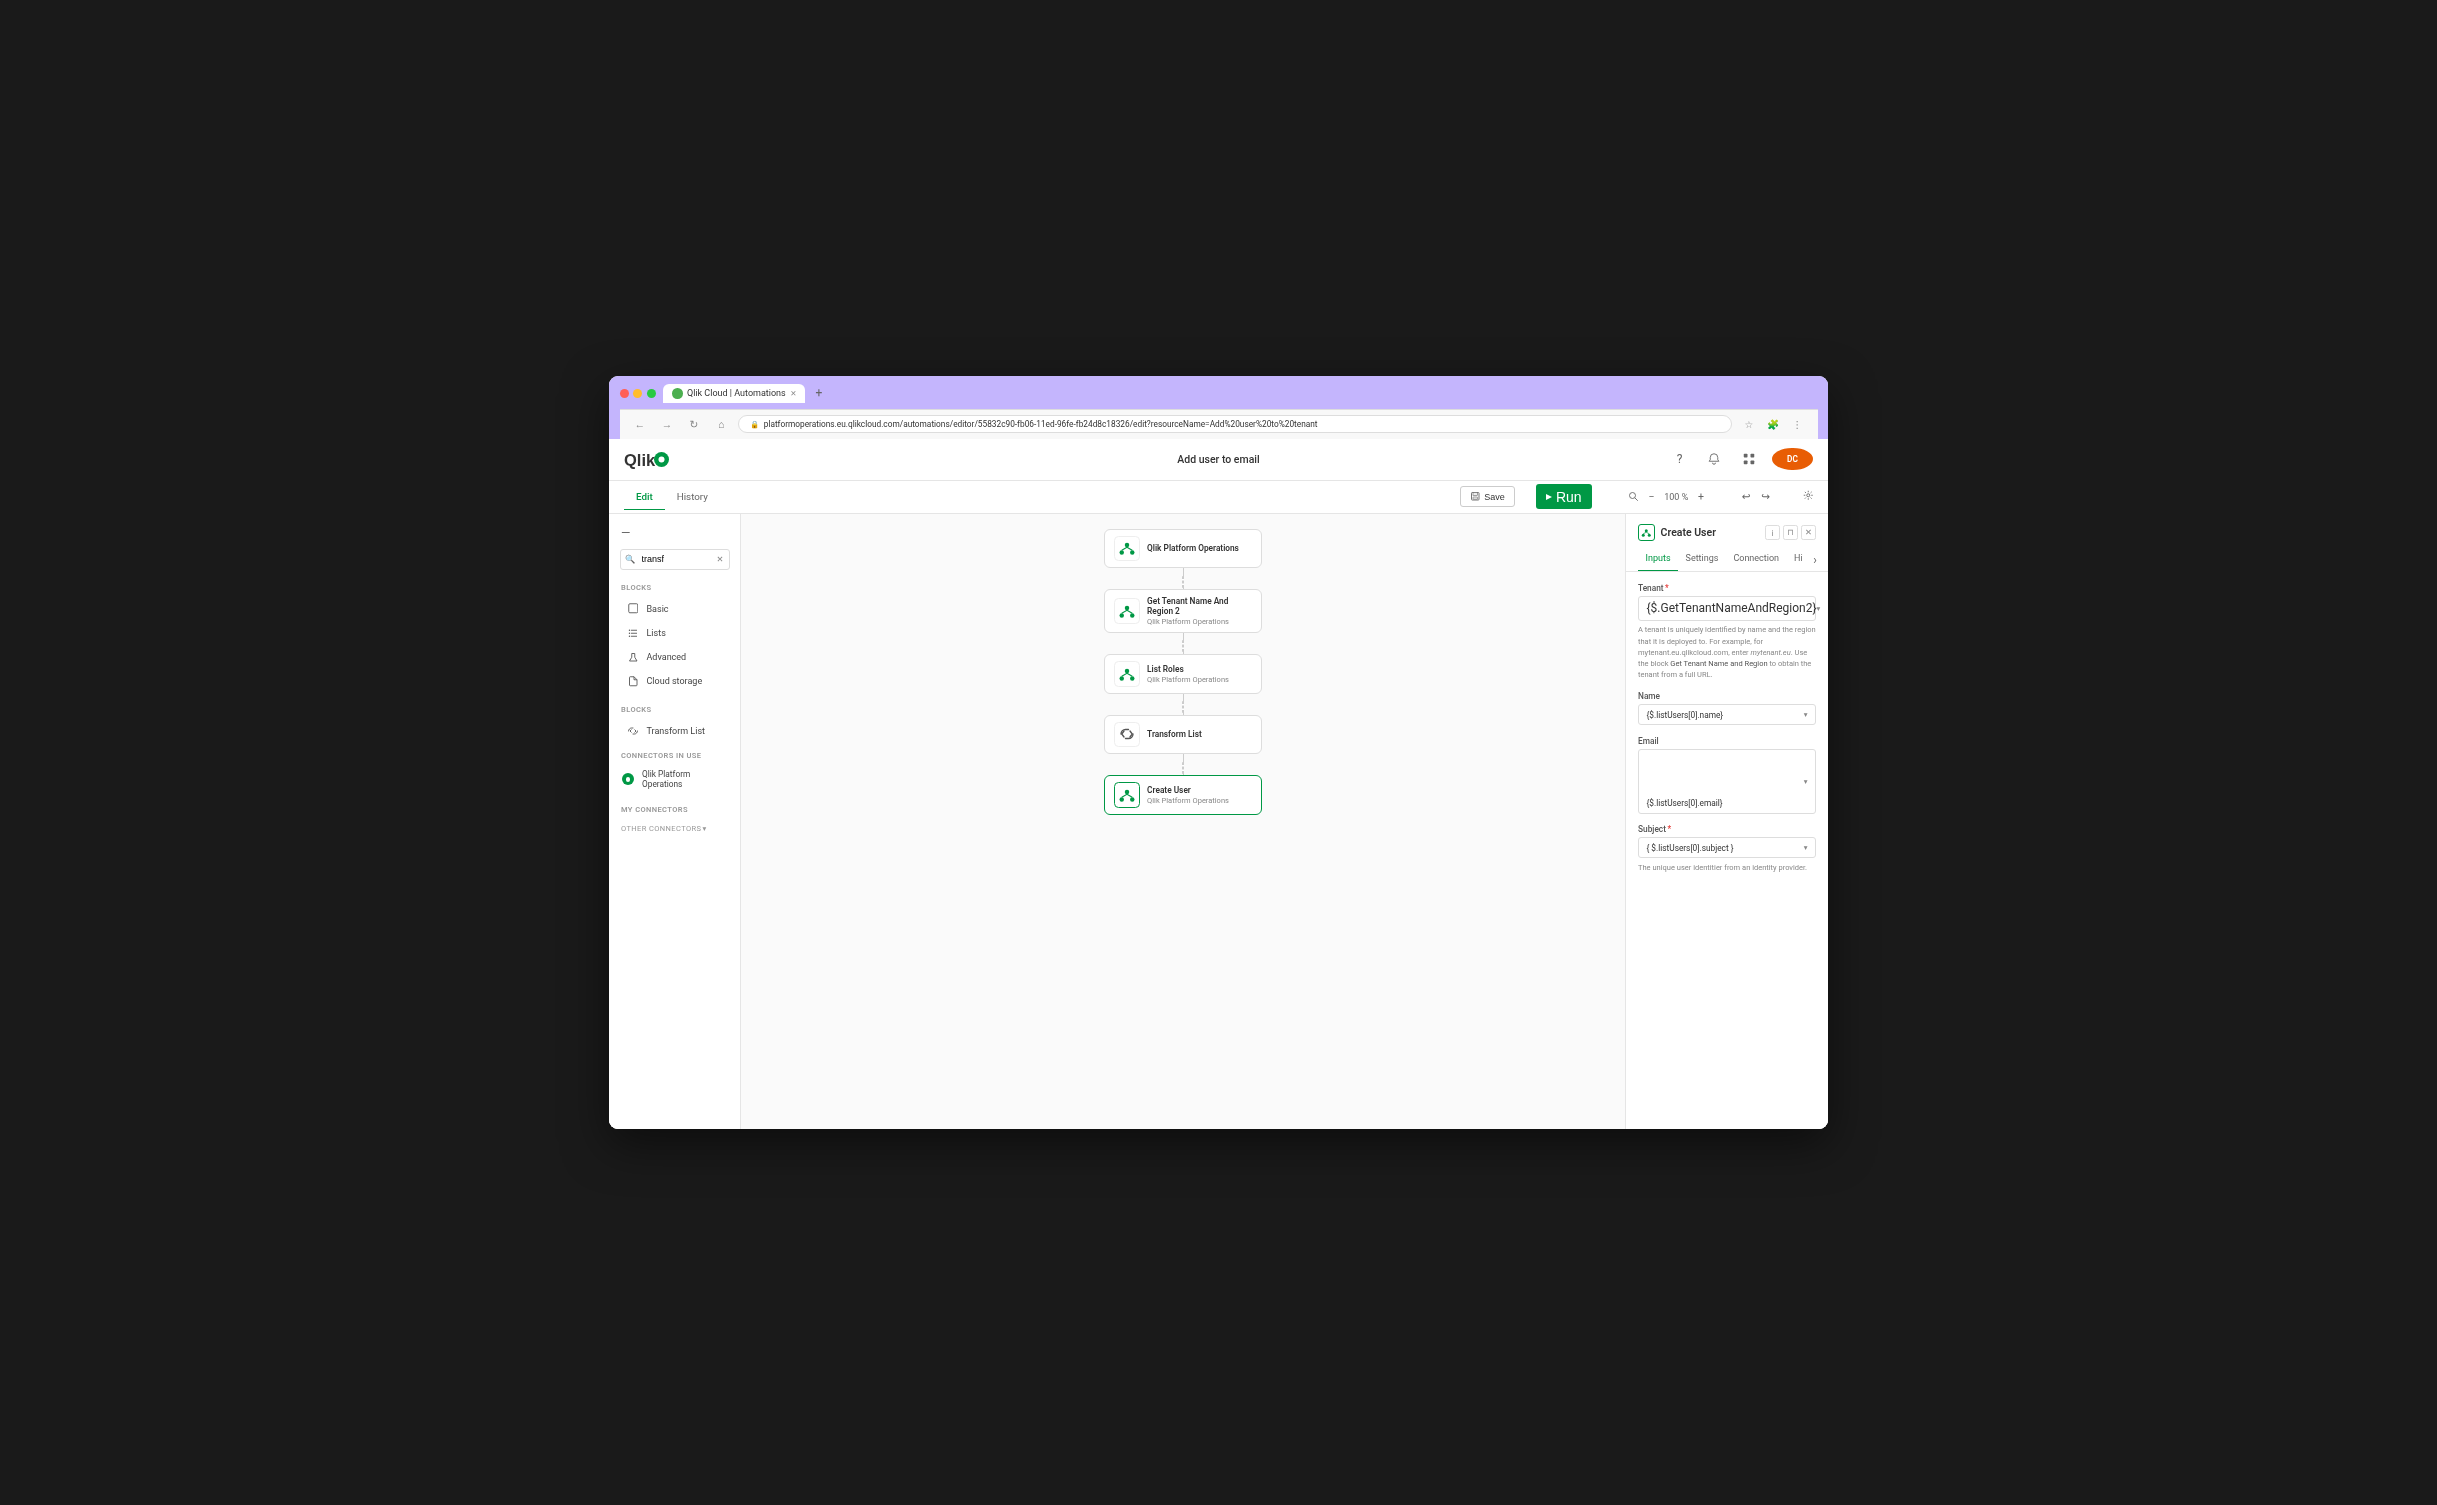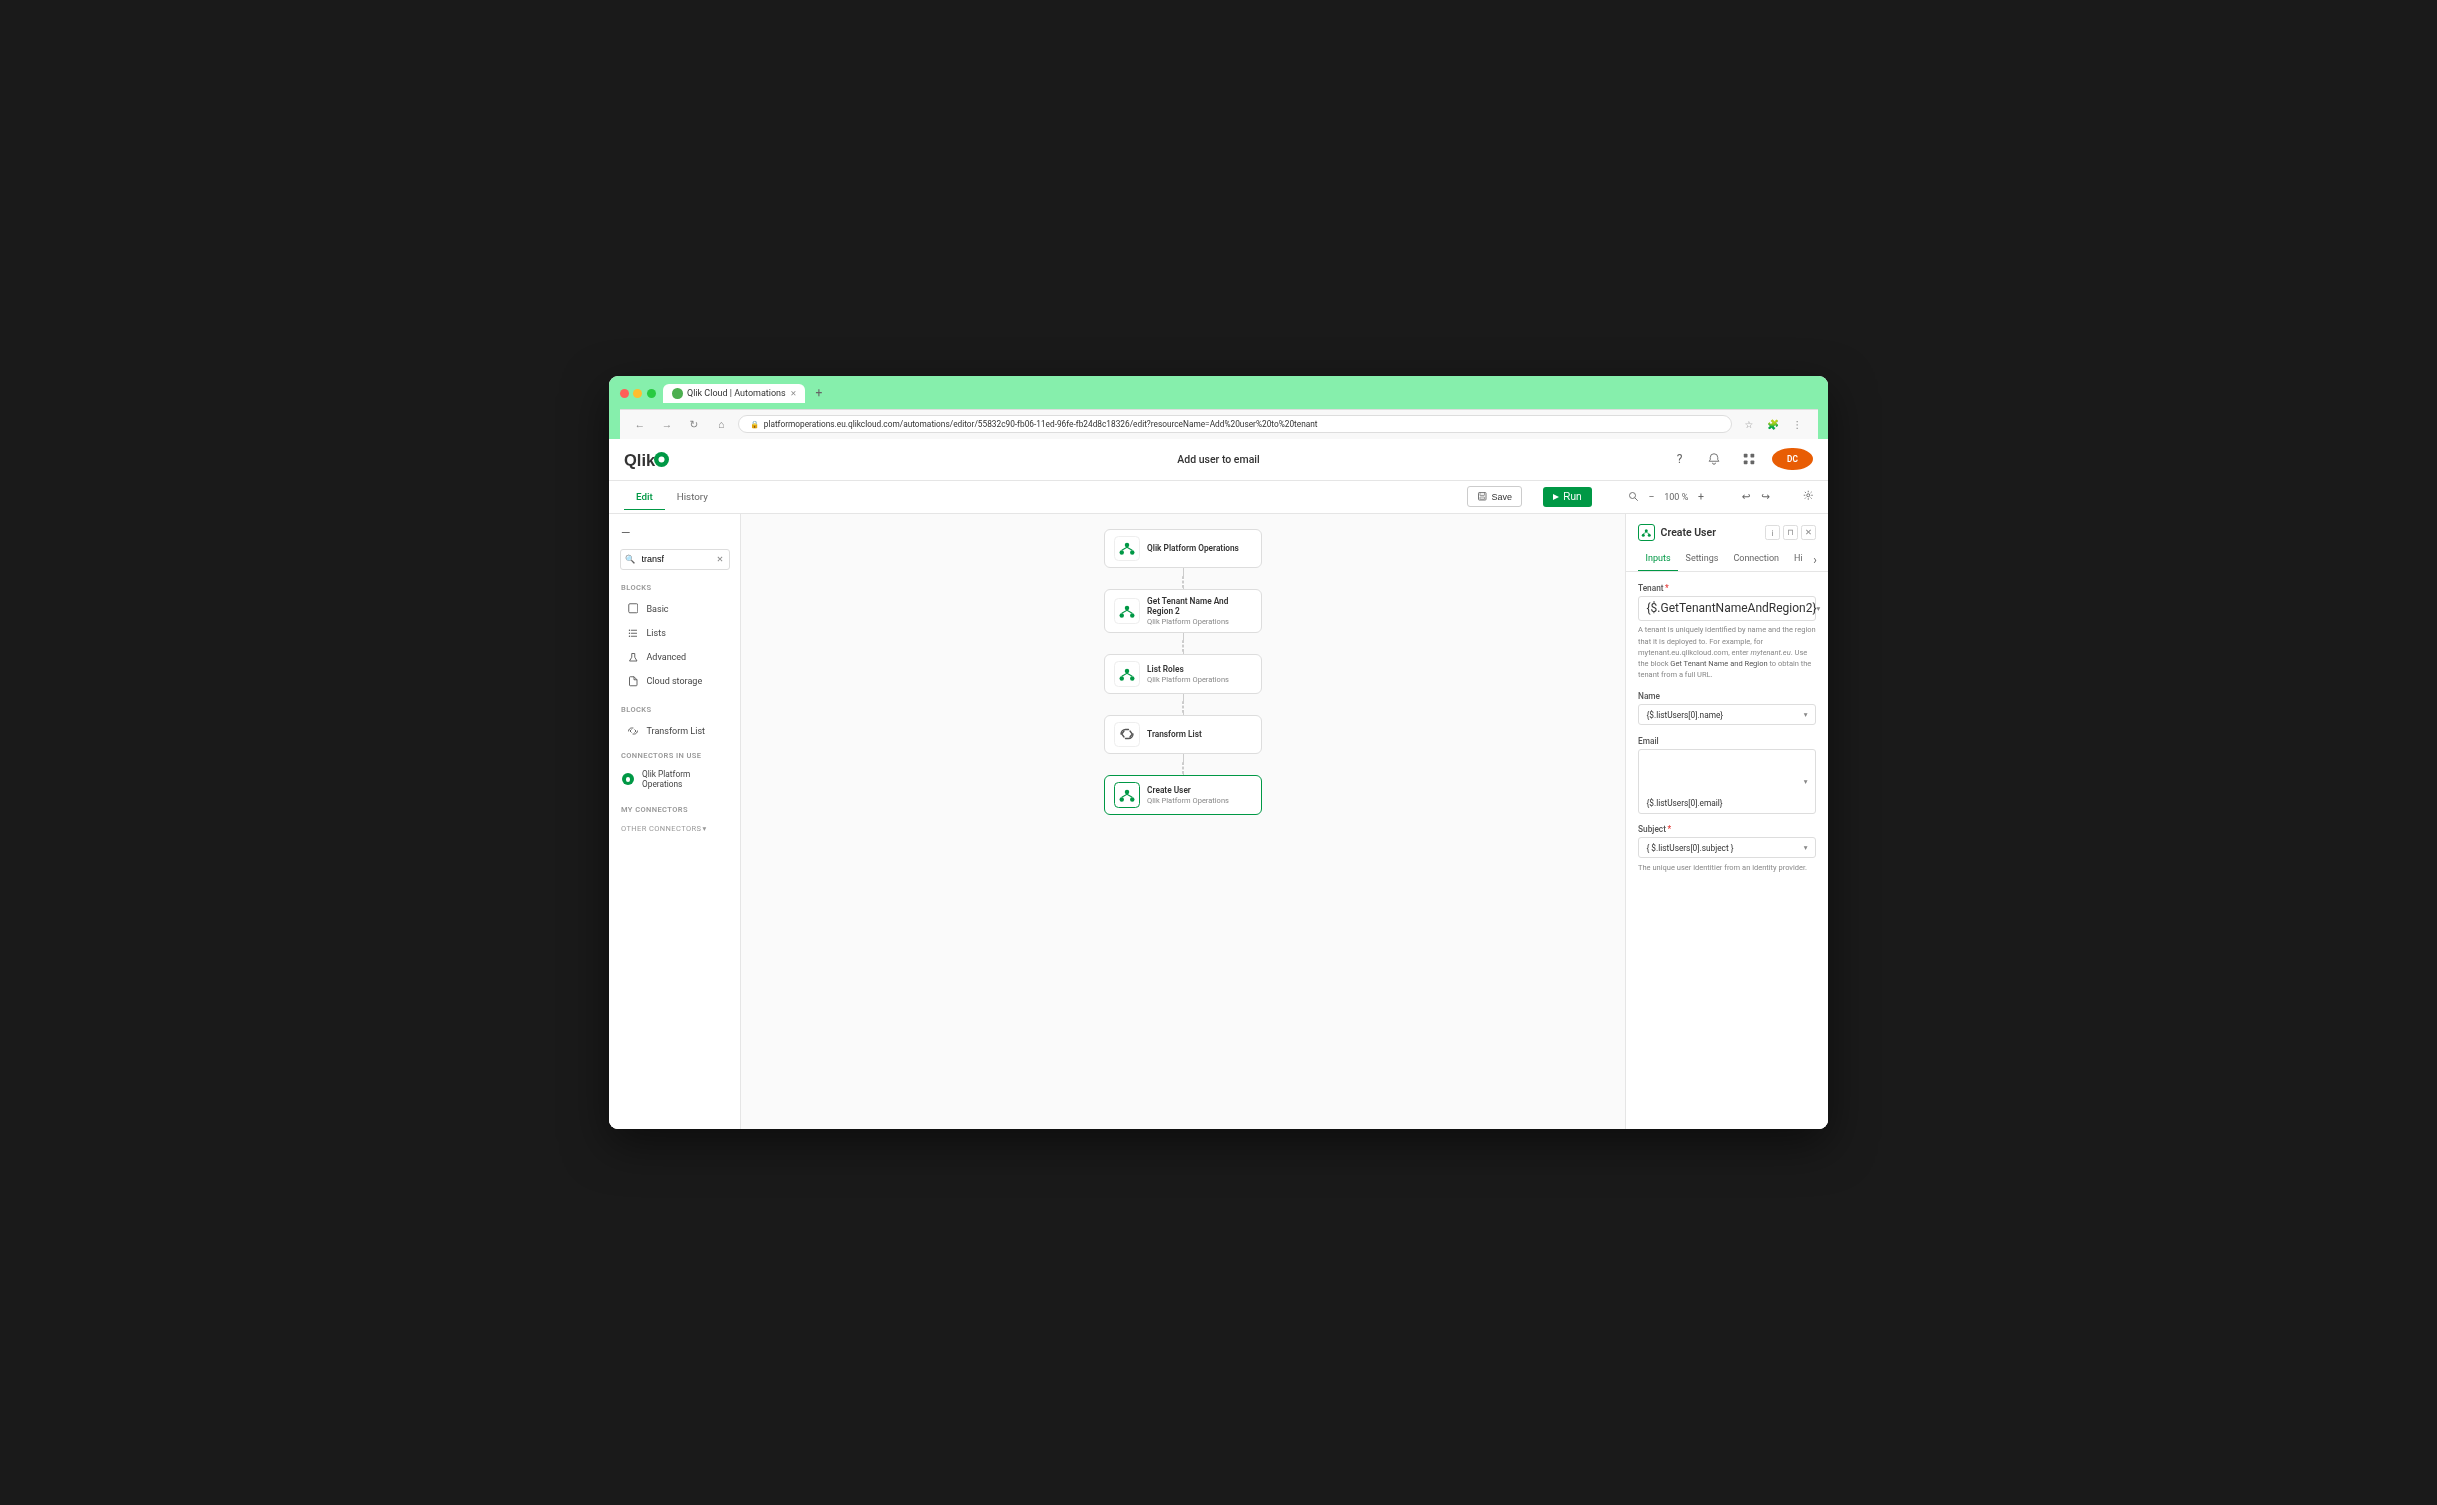--- a/index.html
+++ b/index.html
@@ -1,21 +1,21 @@
 <!DOCTYPE html>
 <html style="font-size:12px"><head>
   <meta charset="utf-8">
   <style>
     * { box-sizing: border-box; margin: 0; padding: 0; }
     body { font-family: -apple-system, BlinkMacSystemFont, 'Segoe UI', Roboto, sans-serif; background: #1a1a1a; display: flex; justify-content: center; align-items: center; min-height: 100vh; }
 
     .browser-window { width: 1219px; height: 753px; background: #ffffff; border-radius: 9px; overflow: hidden; box-shadow: 0 15px 45px rgba(0,0,0,0.5); display: flex; flex-direction: column; }
 
     
-    .browser-chrome { background: #86efac; padding: 7.5px 10.5px 0; flex-shrink: 0; text-align: center; }
+    .browser-chrome { background: #c4b5fd; padding: 7.5px 10.5px 0; flex-shrink: 0; text-align: center; }
     .browser-titlebar { display: flex; align-items: center; gap: 7.5px; margin-bottom: 6px; }
     .traffic-lights { display: flex; gap: 4.5px; }
     .tl { width: 9px; height: 9px; border-radius: 50%; }
     .tl-red { background: #ff5f57; }
     .tl-yellow { background: #ffbd2e; }
     .tl-green { background: #28ca41; }
     .tab-bar { display: flex; align-items: center; gap: 4.5px; }
     .tab { display: flex; align-items: center; gap: 4.5px; background: #ffffff; padding: 4.5px 9px; border-radius: 6px 6px 0 0; font-size: 9px; color: #333; min-width: 121px; }
     .tab-icon { width: 10.5px; height: 10.5px; background: #4CAF50; border-radius: 50%; display: flex; align-items: center; justify-content: center; }
     .tab-close { margin-left: auto; color: #888; font-size: 7.5px; cursor: pointer; }
@@ -38,21 +38,21 @@
     .header-actions { display: flex; align-items: center; gap: 12px; }
     .header-icon-btn { width: 22.6px; height: 22.6px; display: flex; align-items: center; justify-content: center; color: #666; cursor: pointer; font-size: 12px; border-radius: 3px; }
     .user-avatar { width: 41px; height: 22.6px; background: #e85d04; border-radius: 50%; display: flex; align-items: center; justify-content: center; color: white; font-size: 8.3px; font-weight: 600; cursor: pointer; }
 
     
     .nav-tabs { display: flex; align-items: center; padding: 0 15px; border-bottom: 0.8px solid #e5e5e5; height: 33px; flex-shrink: 0; background: #fff; }
     .nav-tab { padding: 7.5px 12px; font-size: 9.8px; color: #666; cursor: pointer; border-bottom: 1.5px solid transparent; margin-bottom: -0.8px; }
     .nav-tab.active { color: #009845; border-bottom-color: #009845; font-weight: 500; }
     .nav-tab-actions { margin-left: auto; display: flex; align-items: center; gap: 21px; }
     .save-btn { display: flex; align-items: center; gap: 3.8px; padding: 4.5px 9px; border: 0.8px solid #ccc; border-radius: 3px; font-size: 9px; color: #333; cursor: pointer; background: #fff; }
-    .run-btn { display: flex; align-items: center; gap: 3.8px; padding: 4.5px 10.5px; background: #009845; color: white; border: none; border-radius: 3px; font-size: 10px; cursor: pointer; }
+    .run-btn { display: flex; align-items: center; gap: 3.8px; padding: 4.5px 10.5px; background: #009845; color: white; border: none; border-radius: 3px; font-size: 14px; cursor: pointer; }
     .run-btn .play-icon { width: 0; height: 0; border-top: 3.8px solid transparent; border-bottom: 3.8px solid transparent; border-left: 6px solid white; }
     .zoom-controls { display: flex; align-items: center; gap: 4.5px; margin-left: 15px; color: #666; font-size: 9px; }
     .zoom-btn { width: 16.6px; height: 16.6px; display: flex; align-items: center; justify-content: center; cursor: pointer; color: #666; font-size: 10.5px; }
     .undo-redo { display: flex; gap: 3px; margin-left: 7.5px; }
     .settings-btn { margin-left: 7.5px; color: #666; cursor: pointer; font-size: 10.5px; }
 
     
     .main-layout { flex: 1; display: flex; overflow: hidden; }
 
     

